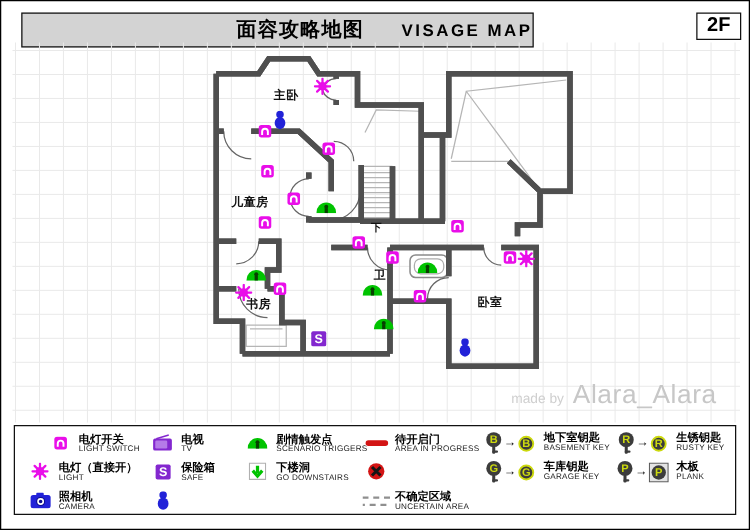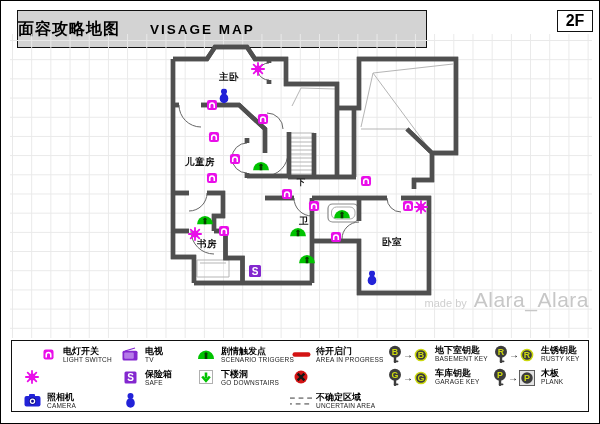--- a/index.html
+++ b/index.html
@@ -1,37 +1,37 @@
 <!DOCTYPE html>
 <html><head>
 <meta charset="utf-8">
 <style>
   html,body{margin:0;padding:0;background:#fff;width:600px;height:424px;overflow:hidden;
     font-family:"Liberation Sans","DejaVu Sans",sans-serif;}
   .frame{position:relative;width:598px;height:422px;border:1px solid #000;background:#fff;}
   
-  .header-bar{position:absolute;left:16px;top:9px;width:410px;height:38px;background:#d3d3d3;
-    border:1.5px solid #111;box-sizing:border-box;display:flex;align-items:center;justify-content:flex-start;gap:30px;}
+  .header-bar{position:absolute;left:16px;top:9px;width:410px;height:28px;background:#d3d3d3;
+    border:1.5px solid #111;box-sizing:border-box;display:flex;align-items:center;justify-content:flex-end;gap:30px;}
   .title-cn{font-size:16px;font-weight:bold;color:#000;letter-spacing:1px;}
   .title-en{font-size:13.5px;font-weight:bold;color:#000;letter-spacing:2px;}
   .floor-box{position:absolute;left:556px;top:9px;width:36px;height:22px;border:1.5px solid #111;
     box-sizing:border-box;background:#fff;display:flex;align-items:center;justify-content:center;
     font-size:16px;font-weight:bold;color:#000;}
   
   .map-area{position:absolute;left:9px;top:33px;width:582px;height:304px;
     background-image:linear-gradient(#e9e9e9 1px, transparent 1px),
                      linear-gradient(90deg,#e9e9e9 1px, transparent 1px);
     background-size:19.2px 19.2px;background-position:2px 6px;}
   svg.plan{position:absolute;left:0;top:0;pointer-events:none;}
   .room-label{position:absolute;transform:translate(-50%,-50%);font-size:9.5px;font-weight:bold;
     color:#111;letter-spacing:0.5px;white-space:nowrap;}
   .down-label{font-size:8.5px;letter-spacing:0;}
   .marker{position:absolute;transform:translate(-50%,-50%);line-height:0;}
-  .credit{position:absolute;left:408px;top:287px;width:180px;display:flex;align-items:baseline;
-    justify-content:flex-end;gap:7px;}
+  .credit{position:absolute;left:408px;top:303px;width:180px;display:flex;align-items:baseline;
+    gap:7px;}
   .credit .pre{font-size:11px;color:#cfcfcf;}
   .credit .name{font-size:21px;color:#c7c7c7;letter-spacing:0.5px;}
   
   .legend-box{position:absolute;left:10px;top:339px;width:578px;height:72px;border:1.5px solid #111;
     box-sizing:border-box;background:#fff;}
   .lg-item{position:absolute;display:flex;gap:4px;align-items:flex-start;}
   .lg-ic{width:22px;min-height:16px;display:flex;justify-content:center;align-items:center;line-height:0;flex:none;}
   .lg-ic.wide{width:46px;gap:1px;}
   .lg-tx{display:flex;flex-direction:column;}
   .lg-cn{font-size:9px;font-weight:bold;color:#000;line-height:10px;white-space:nowrap;display:flex;align-items:flex-start;gap:2px;}
@@ -271,20 +271,26 @@
               <g transform="rotate(90 7 7)">
                 <rect x="6.1" y="0" width="1.8" height="14" rx="0.9"></rect>
               </g>
               <g transform="rotate(135 7 7)">
                 <rect x="6.1" y="0" width="1.8" height="14" rx="0.9"></rect>
               </g>
               <circle cx="7" cy="7" r="3.4"></circle>
             </g>
           </svg>
         </div>
+        <div class="lg-tx">
+          <div class="lg-cn">
+            <span>电灯（直接开）</span>
+          </div>
+          <div class="lg-en">LIGHT</div>
+        </div>
       </div>
       <div class="lg-item" style="left: 20px; top: 391px; text-align: center;">
         <div class="lg-ic">
           <svg width="17" height="13" viewBox="0 0 17 13">
             <rect x="5" y="0" width="6" height="3" rx="1" fill="#2222d8"></rect>
             <rect x="0.5" y="2" width="16" height="10.5" rx="2" fill="#2222d8"></rect>
             <circle cx="8.5" cy="7.2" r="3.6" fill="#0d0d8f"></circle>
             <circle cx="8.5" cy="7.2" r="2.1" fill="none" stroke="#fff" stroke-width="1.3"></circle>
           </svg>
         </div>

